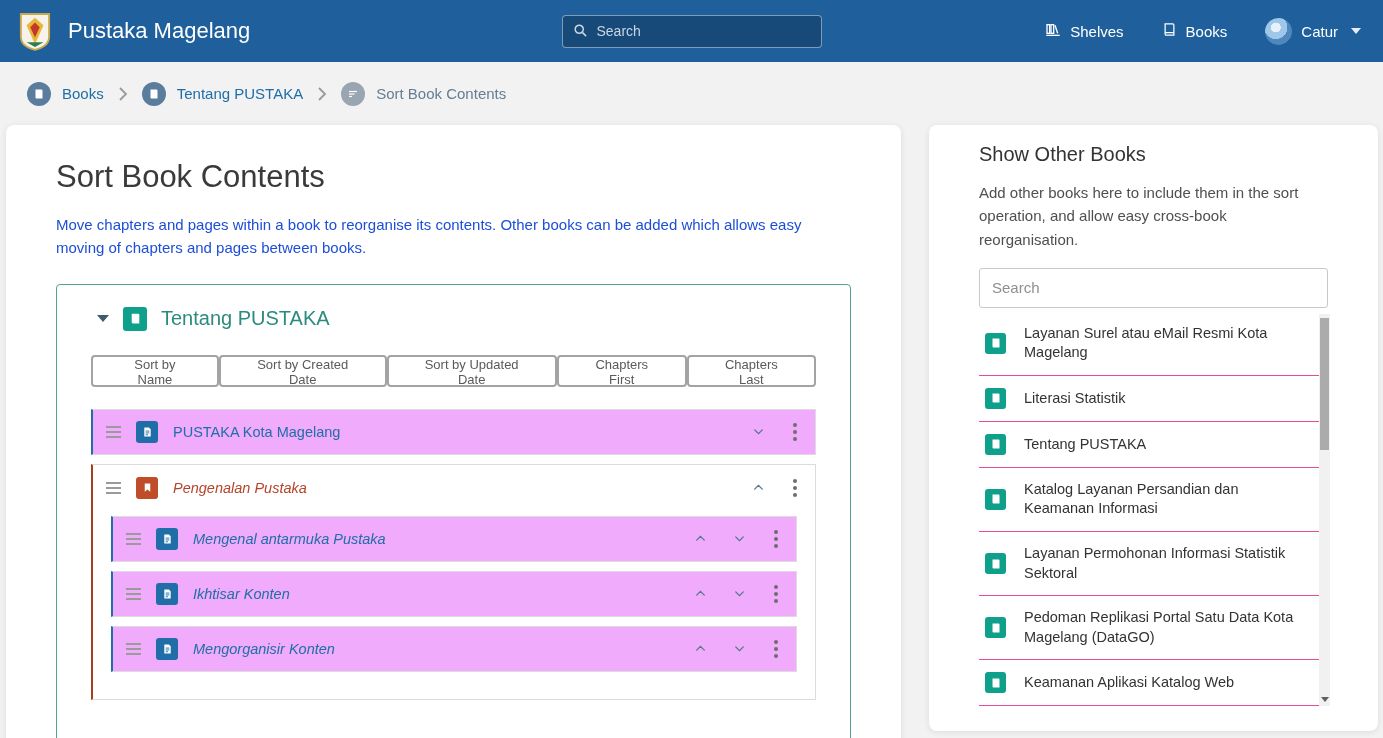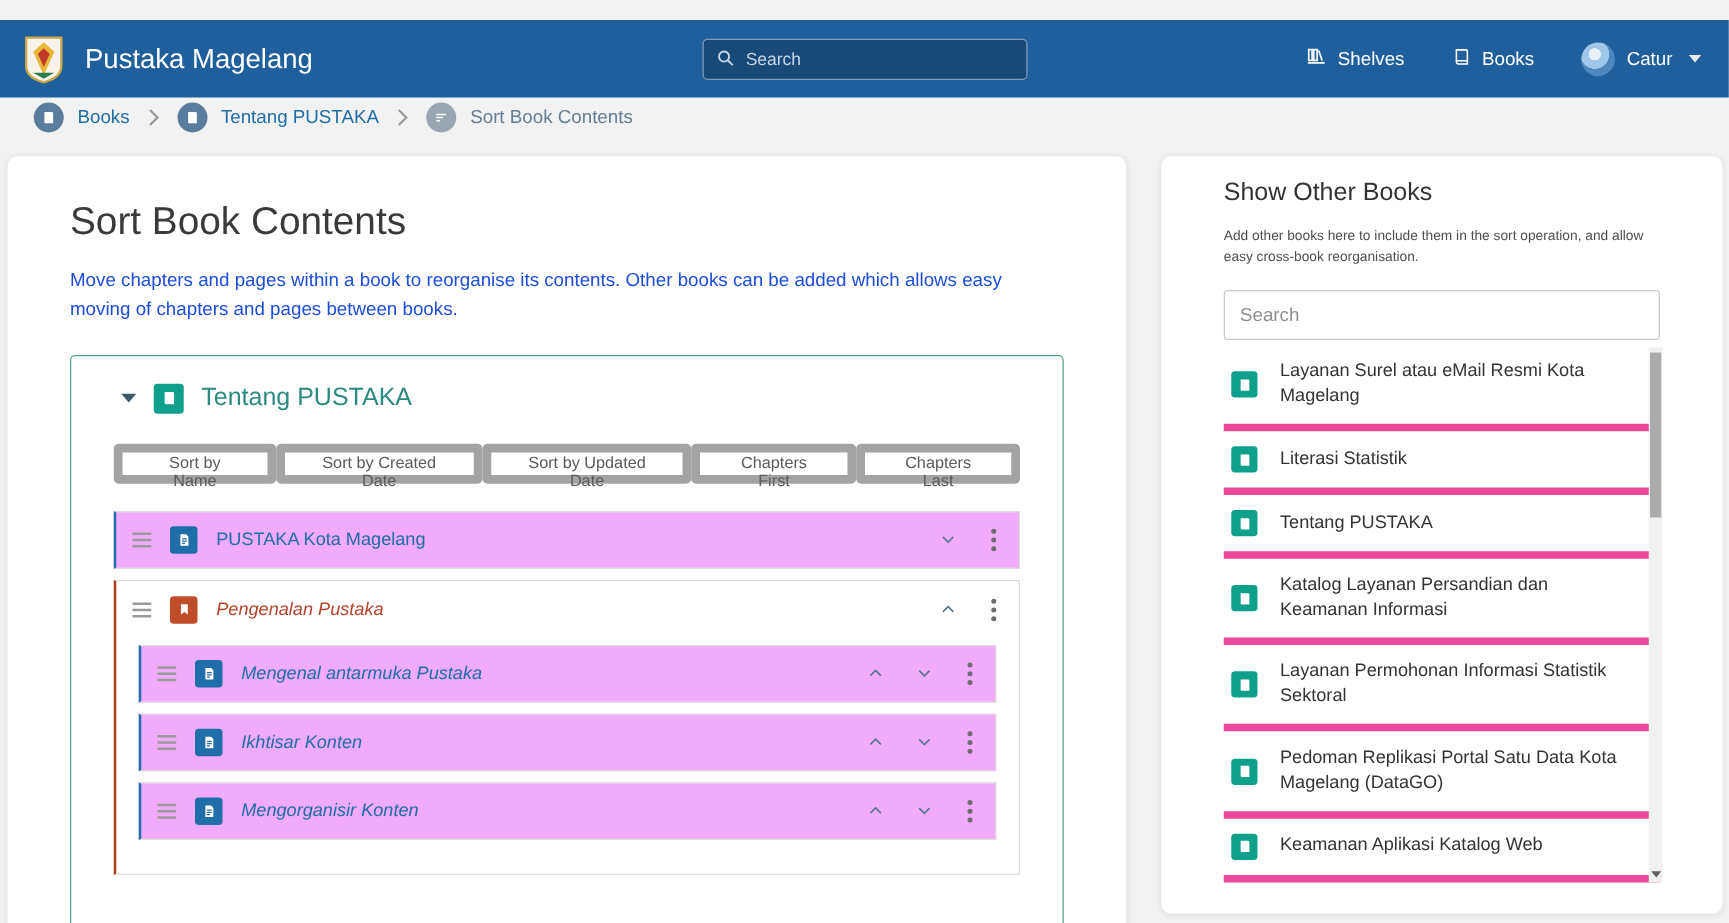--- a/index.html
+++ b/index.html
@@ -1,20 +1,20 @@
 <!DOCTYPE html>
 <html><head>
 <meta charset="utf-8">
 <style>
   * { box-sizing: border-box; margin: 0; padding: 0; }
   html,body { width:1383px; height:738px; overflow:hidden; background:#f2f2f2;
     font-family:"Liberation Sans", sans-serif; }
 
   
-  .app-header{ position:absolute; top:16px; left:0; width:1383px; height:62px;
+  .app-header{ position:absolute; top:0; left:0; width:1383px; height:62px;
     background:#1e5f9c; display:flex; align-items:center; padding:0 16px; z-index:5;}
   .logo{ width:38px; height:44px; display:flex; align-items:center; justify-content:center; cursor:pointer;}
   .app-title{ color:#fff; font-size:22px; margin-left:14px; cursor:pointer;}
   .header-search{ position:absolute; left:50%; transform:translateX(-50%); width:260px; height:33px;}
   .header-search .search-icon{ position:absolute; left:11px; top:8px; }
   .header-search input{ width:100%; height:100%; background:rgba(0,0,0,0.22);
     border:1px solid rgba(255,255,255,0.45); border-radius:4px; color:#fff;
     padding:0 10px 0 34px; font-size:14px; font-family:inherit; outline:none;}
   .header-search input::placeholder{ color:#c8d6e3; }
   .header-nav{ margin-left:auto; display:flex; align-items:center; gap:38px; margin-right:6px;text-align:right;}
@@ -49,21 +49,21 @@
   .book-head{ display:flex; align-items:center; gap:14px; margin-bottom:24px; padding-left:6px;}
   .expand-caret{ width:0; height:0; border-left:6px solid transparent; border-right:6px solid transparent;
     border-top:7px solid #3f5b6b; cursor:pointer;}
   .entity-icon{ width:24px; height:24px; border-radius:3px; display:flex; align-items:center;
     justify-content:center; flex-shrink:0;}
   .icon-book{ background:#0fa08c; }
   .icon-page{ background:#206ea7; width:22px; height:22px;}
   .icon-chapter{ background:#bf4d2a; width:22px; height:22px;}
   .book-title{ font-size:20px; color:#2c8a7e; }
   .sort-actions{ display:flex; justify-content:space-between; margin-bottom:22px;}
-  .sort-btn{ border:7px solid #a3a3a3; background:#fff; color:#5a5a5a; font-size:13px;
+  .sort-btn{ border:2px solid #a3a3a3; background:#fff; color:#5a5a5a; font-size:13px;
     height:32px; padding:0 25px; border-radius:4px; cursor:pointer; font-family:inherit;}
 
   .sort-row{ display:flex; align-items:center; height:46px; background:#f0abfc;
     border:1px solid #dcdcdc; border-left:2px solid #206ea7; padding:0 16px 0 13px;
     gap:15px; margin-bottom:9px; cursor:grab;}
   .row-label{ font-size:14.5px; color:#206ea7;}
   .row-controls{ margin-left:auto; display:flex; align-items:center; gap:26px;}
   .drag{ display:flex; flex-direction:column; gap:3px; width:15px; cursor:grab;}
   .drag i{ height:2px; background:#9a9a9a; display:block;}
   .dots{ display:flex; flex-direction:column; gap:3px; cursor:pointer; padding:2px;}
@@ -71,27 +71,27 @@
   .chev{ cursor:pointer; display:flex;}
 
   .chapter-block{ border:1px solid #dcdcdc; border-left:2px solid #a63f1d; background:#fff; margin-bottom:9px;font-style:italic;}
   .chapter-row{ display:flex; align-items:center; height:46px; padding:0 16px 0 13px; gap:15px; cursor:grab;}
   .chapter-label{ font-size:14.5px; color:#b5432a;}
   .chapter-children{ padding:5px 18px 16px;}
   .chapter-children .sort-row:last-child{ margin-bottom:11px;}
 
   
   h2.panel-title{ font-size:20px; font-weight:400; color:#333; margin-bottom:15px;}
-  .panel-desc{ font-size:11px; color:#4f4f4f; line-height:1.55; margin-bottom:17px;}
+  .panel-desc{ font-size:15px; color:#4f4f4f; line-height:1.55; margin-bottom:17px;}
   .panel-search input{ width:100%; height:40px; border:1px solid #c9c9c9; border-radius:3px;
     font-size:15px; padding:0 12px; color:#444; font-family:inherit; outline:none;}
   .panel-search input::placeholder{ color:#8f8f8f;}
   .book-list{ position:relative; margin-top:4px;}
   .book-item{ display:flex; align-items:center; gap:18px; padding:12px 28px 12px 6px;
-    border-bottom:6px solid #ec4899; font-size:14.5px; color:#333; line-height:1.35; cursor:pointer;}
+    border-bottom:1px solid #ec4899; font-size:14.5px; color:#333; line-height:1.35; cursor:pointer;}
   .book-item .entity-icon{ width:21px; height:21px;}
 
   .fake-scrollbar{ position:absolute; top:2px; bottom:0; right:-2px; width:11px; background:#f1f1f1;}
   .fake-scrollbar .thumb{ position:absolute; top:4px; left:1px; width:9px; height:132px;
     background:#ababab; cursor:pointer;}
   .fake-scrollbar .arrow-down{ position:absolute; bottom:4px; left:1.5px; width:0; height:0;
     border-left:4px solid transparent; border-right:4px solid transparent;
     border-top:5px solid #5f5f5f; cursor:pointer;}
 </style>
 </head>

